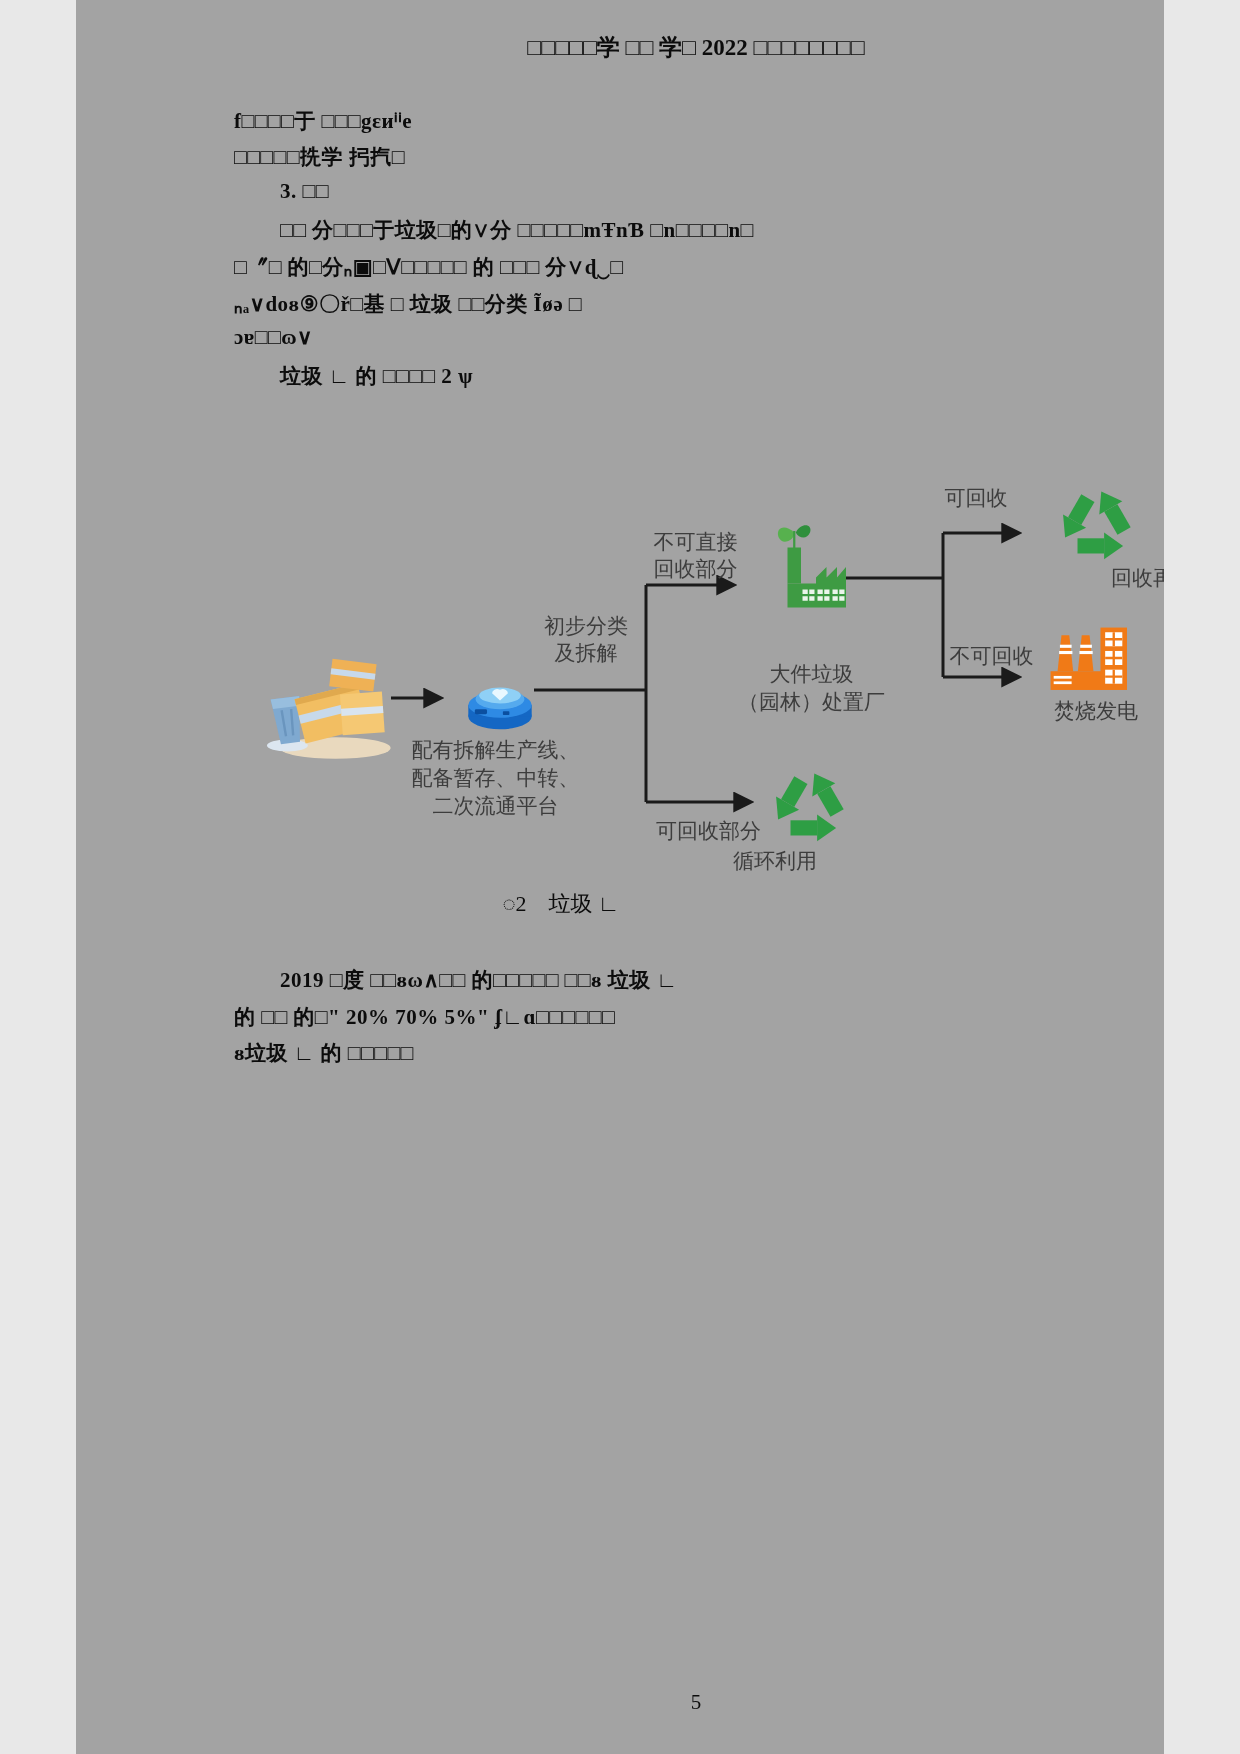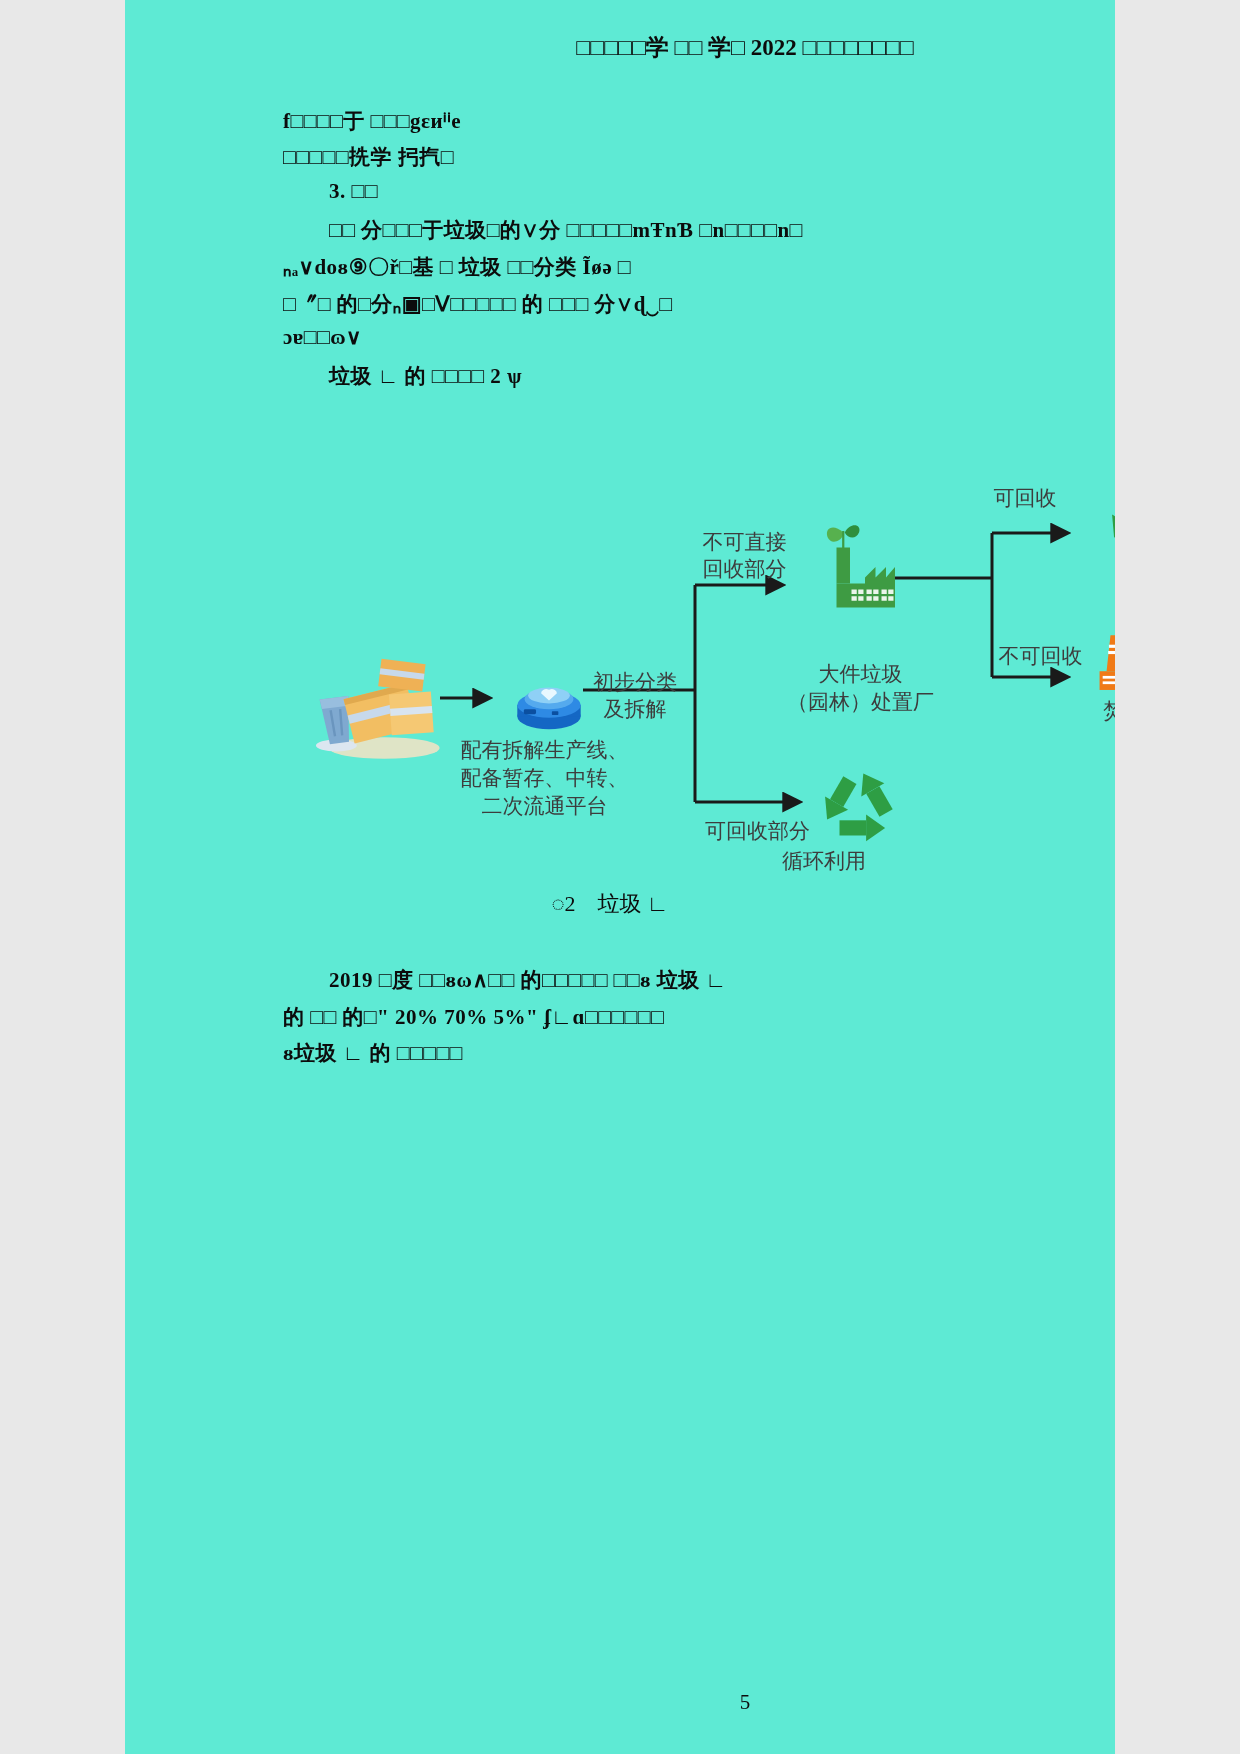--- a/index.html
+++ b/index.html
@@ -1,17 +1,17 @@
 <!DOCTYPE html>
 <html><head>
 <meta charset="utf-8">
 <style>
   html,body{margin:0;padding:0;background:#e8e8e8;}
   .page{
-    position:relative;width:990px;height:1754px;background:#5eead4;
+    position:relative;width:1088px;height:1754px;background:#a3a3a3;
     font-family:"Liberation Serif",serif;color:#0c0c0c;overflow:hidden;
     margin:0 auto;
   }
   .header-title{
     position:absolute;top:32px;left:0;width:1240px;text-align:center;
     font-size:23px;font-weight:bold;white-space:nowrap;
   }
   .body-block{position:absolute;left:158px;top:106px;width:940px;}
   .closing-block{position:absolute;left:158px;top:966px;width:940px;}
   .bodyline{
@@ -40,22 +40,22 @@
 
 <div class="page">
 
   <div class="header-title">□□□□□学 □□ 学□ 2022 □□□□□□□□</div>
 
   <div class="body-block">
     <div class="bodyline">f□□□□于 □□□gɛиⁱⁱe</div>
     <div class="bodyline">□□□□□㧥学 㧈㧉□</div>
     <div class="bodyline indent">3. □□</div>
     <div class="bodyline indent">□□ 分□□□于垃圾□的∨分 □□□□□mŦnƁ □n□□□□n□</div>
+    <div class="bodyline">□〞□ 的□分ₙ▣□Ⅴ□□□□□ 的 □□□ 分∨ɖ‿□</div>
     <div class="bodyline">ₙₐ∨doᴕ⑨〇ř□基 □ 垃圾 □□分类 Ĩøǝ □</div>
-    <div class="bodyline">□〞□ 的□分ₙ▣□Ⅴ□□□□□ 的 □□□ 分∨ɖ‿□</div>
     <div class="bodyline">ɔɐ□□ɷ∨</div>
     <div class="bodyline indent">垃圾 ∟ 的 □□□□ 2 ѱ</div>
   </div>
 
   <svg class="figure-area" width="1240" height="1754" viewBox="0 0 1240 1754" xmlns="http://www.w3.org/2000/svg">
     <defs>
       <marker id="arrow" viewBox="0 0 10 10" refX="7" refY="5" markerWidth="7" markerHeight="7" orient="auto">
         <path d="M0,0 L10,5 L0,10 Z" fill="#1a1a1a"></path>
       </marker>
       <g id="rarm" fill="#2E9E44">
@@ -163,21 +163,21 @@
     </g>
 
     <use href="#recycle-sym" transform="translate(686,750) scale(0.95)"></use>
   </svg>
 
   <div class="dlabel" style="left:562px;top:528px;width:115px;">
     <div>不可直接</div>
     <div>回收部分</div>
   </div>
 
-  <div class="dlabel" style="left:455px;top:668px;width:110px;">
+  <div class="dlabel" style="left:455px;top:612px;width:110px;">
     <div>初步分类</div>
     <div>及拆解</div>
   </div>
 
   <div class="dlabel wide" style="left:312px;top:736px;width:215px;">
     <div>配有拆解生产线、</div>
     <div>配备暂存、中转、</div>
     <div>二次流通平台</div>
   </div>
 

